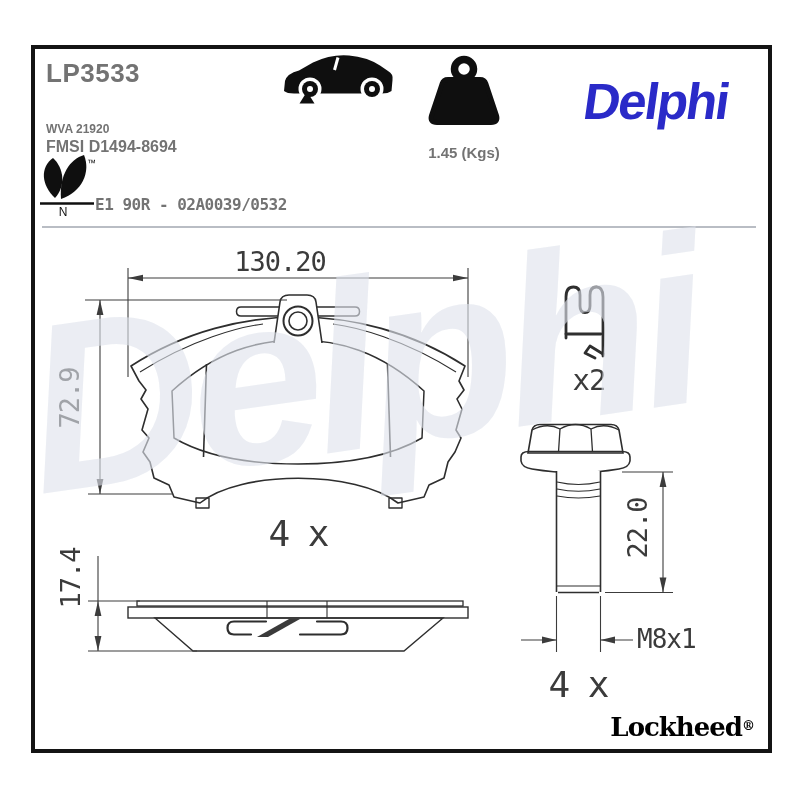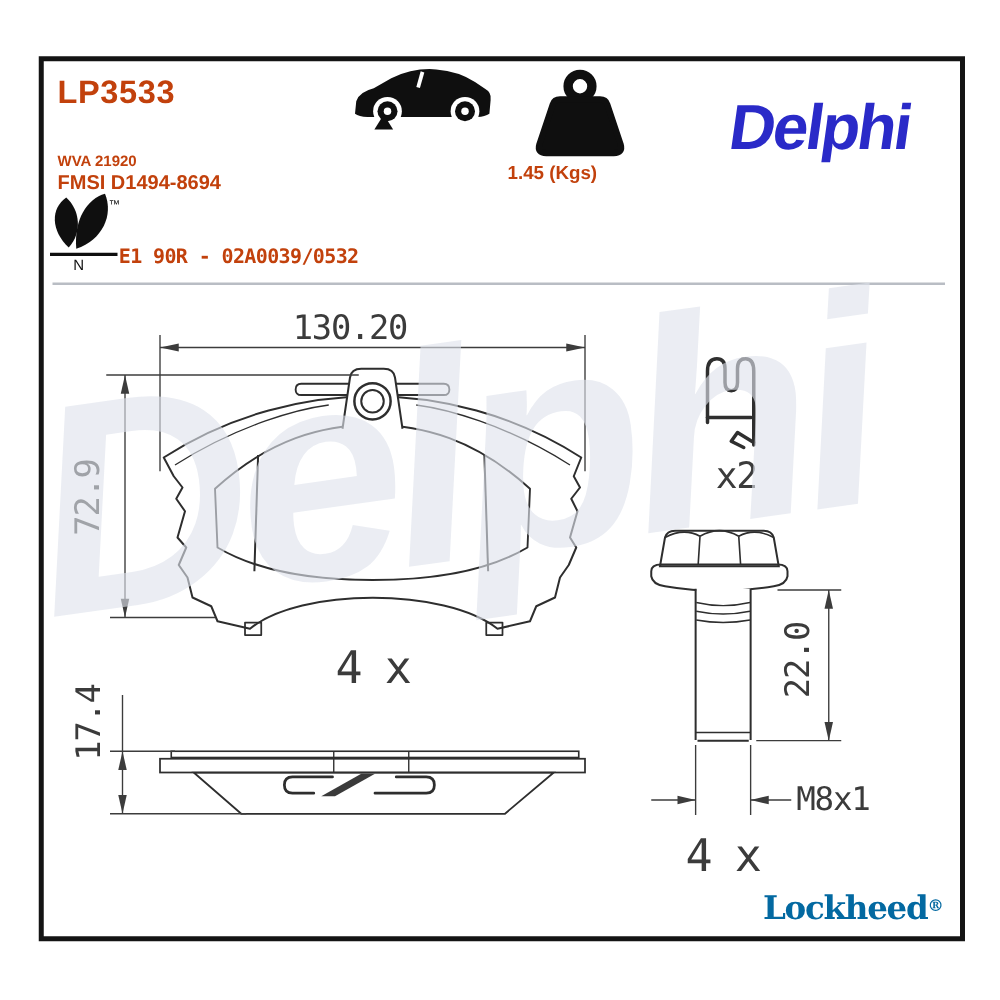--- a/index.html
+++ b/index.html
@@ -11,37 +11,37 @@
     position:absolute;left:31px;top:45px;width:741px;height:708px;
     border:4px solid #141414;box-sizing:border-box;z-index:1;background:transparent;
   }
   #gfx{position:absolute;left:0;top:0;z-index:2;}
   .watermark{
     position:absolute;left:30px;top:286px;z-index:3;pointer-events:none;
     font-weight:bold;font-style:italic;font-size:240px;line-height:1;
     letter-spacing:-10px;color:#dfe3ec;opacity:.62;white-space:nowrap;
     transform:rotate(-8deg);transform-origin:40px 140px;
   }
-  .txt{position:absolute;z-index:4;color:#c2410c;}
+  .txt{position:absolute;z-index:4;color:#737373;}
   .pn{left:46px;top:58px;font-size:26px;font-weight:bold;letter-spacing:.5px;}
   .fmsi{left:46px;top:96px;font-size:16px;font-weight:bold;margin-top:42px;}
   .wva{left:46px;top:122px;font-size:12px;font-weight:bold;}
-  .weight-label{left:406px;top:130px;width:116px;text-align:left;font-size:15px;font-weight:bold;}
+  .weight-label{left:406px;top:144px;width:116px;text-align:center;font-size:15px;font-weight:bold;}
   .delphi-logo{
     left:584px;top:72px;font-size:51px;font-weight:bold;letter-spacing:-2px;
     color:#2a2ac8;transform:skewX(-8deg);
   }
   .homologation{
     left:95px;top:195px;font-size:16px;font-weight:bold;letter-spacing:-.5px;
     font-family:"DejaVu Sans Mono",monospace;
   }
   .divider{position:absolute;left:42px;top:226px;width:714px;height:2px;background:#b9bdc4;z-index:2;}
   .lockheed{
     right:46px;top:712px;font-family:"DejaVu Serif",serif;font-weight:bold;
-    font-size:26px;letter-spacing:-1px;color:#0369a1;text-align:center;
+    font-size:26px;letter-spacing:-1px;color:#000000;text-align:center;
   }
   .lockheed sup{font-size:13px;vertical-align:6px;}
   .dim-text{font-family:"DejaVu Sans Mono",monospace;fill:#3b3b3b;}
   .outline{stroke:#2e2e2e;fill:none;}
   .dim{stroke:#3c3c3c;stroke-width:1.1;fill:none;}
   .dim-arrow{fill:#3c3c3c;stroke:none;}
 </style>
 </head>
 <body>
 

